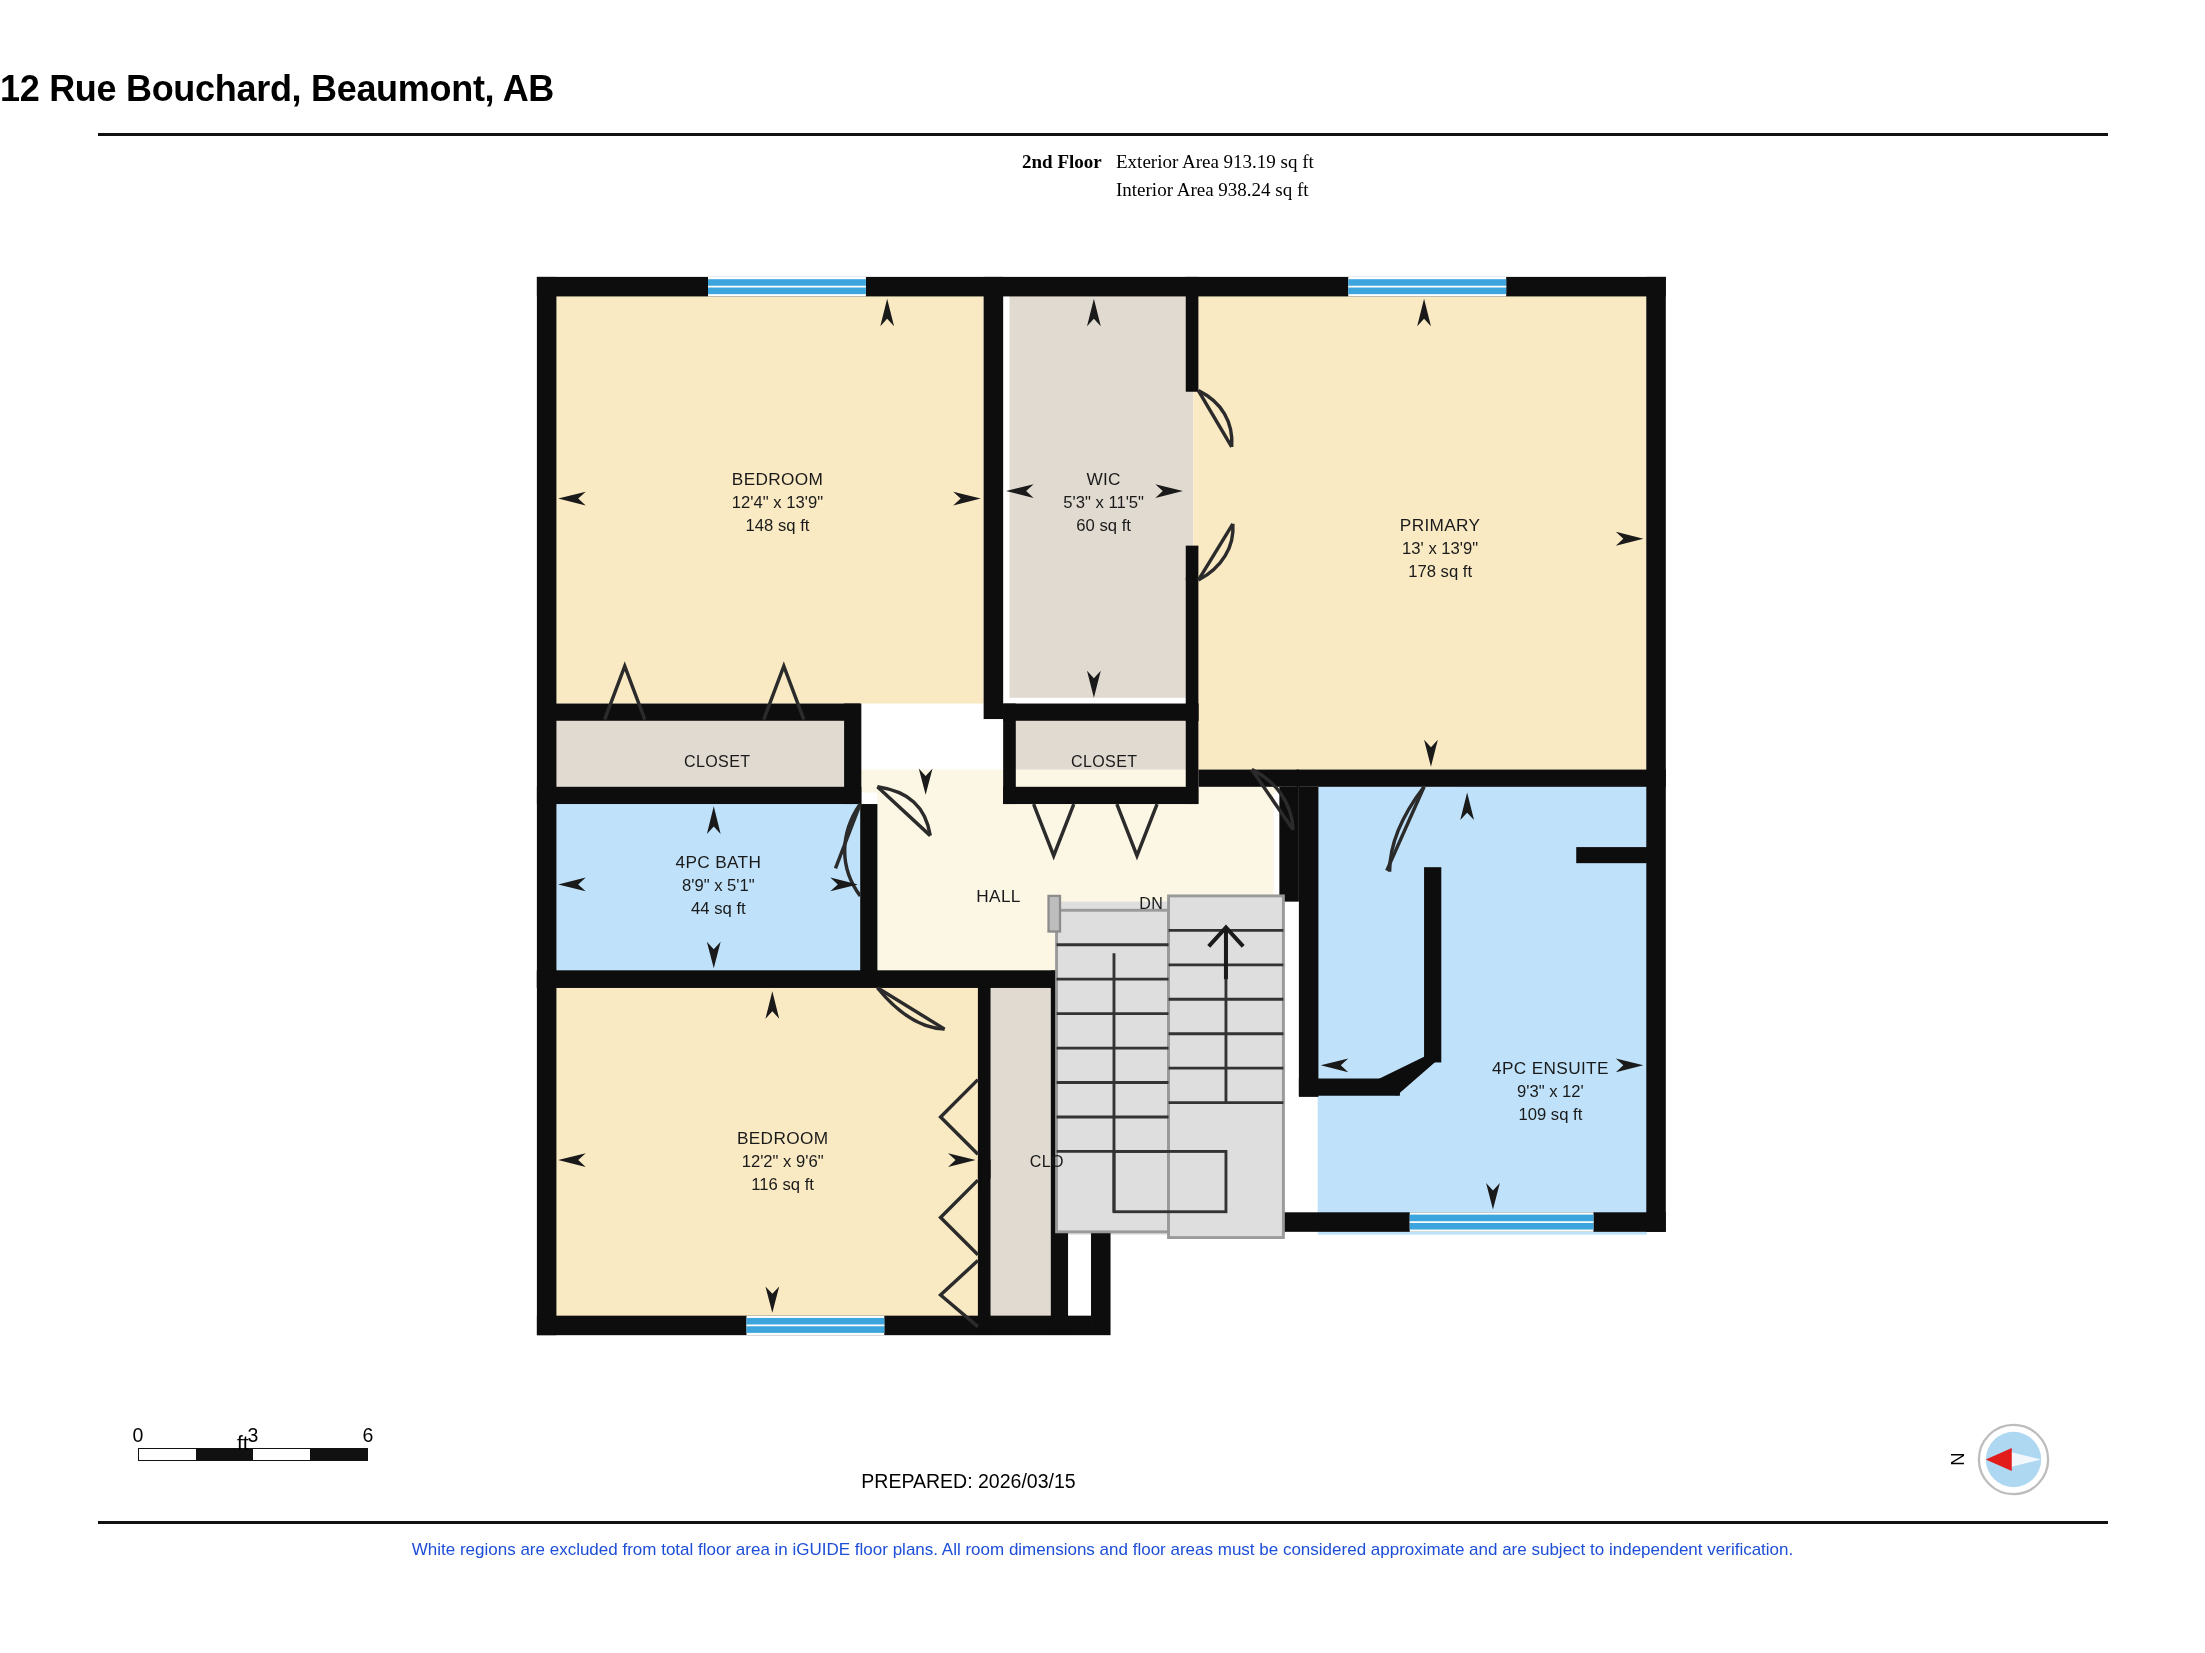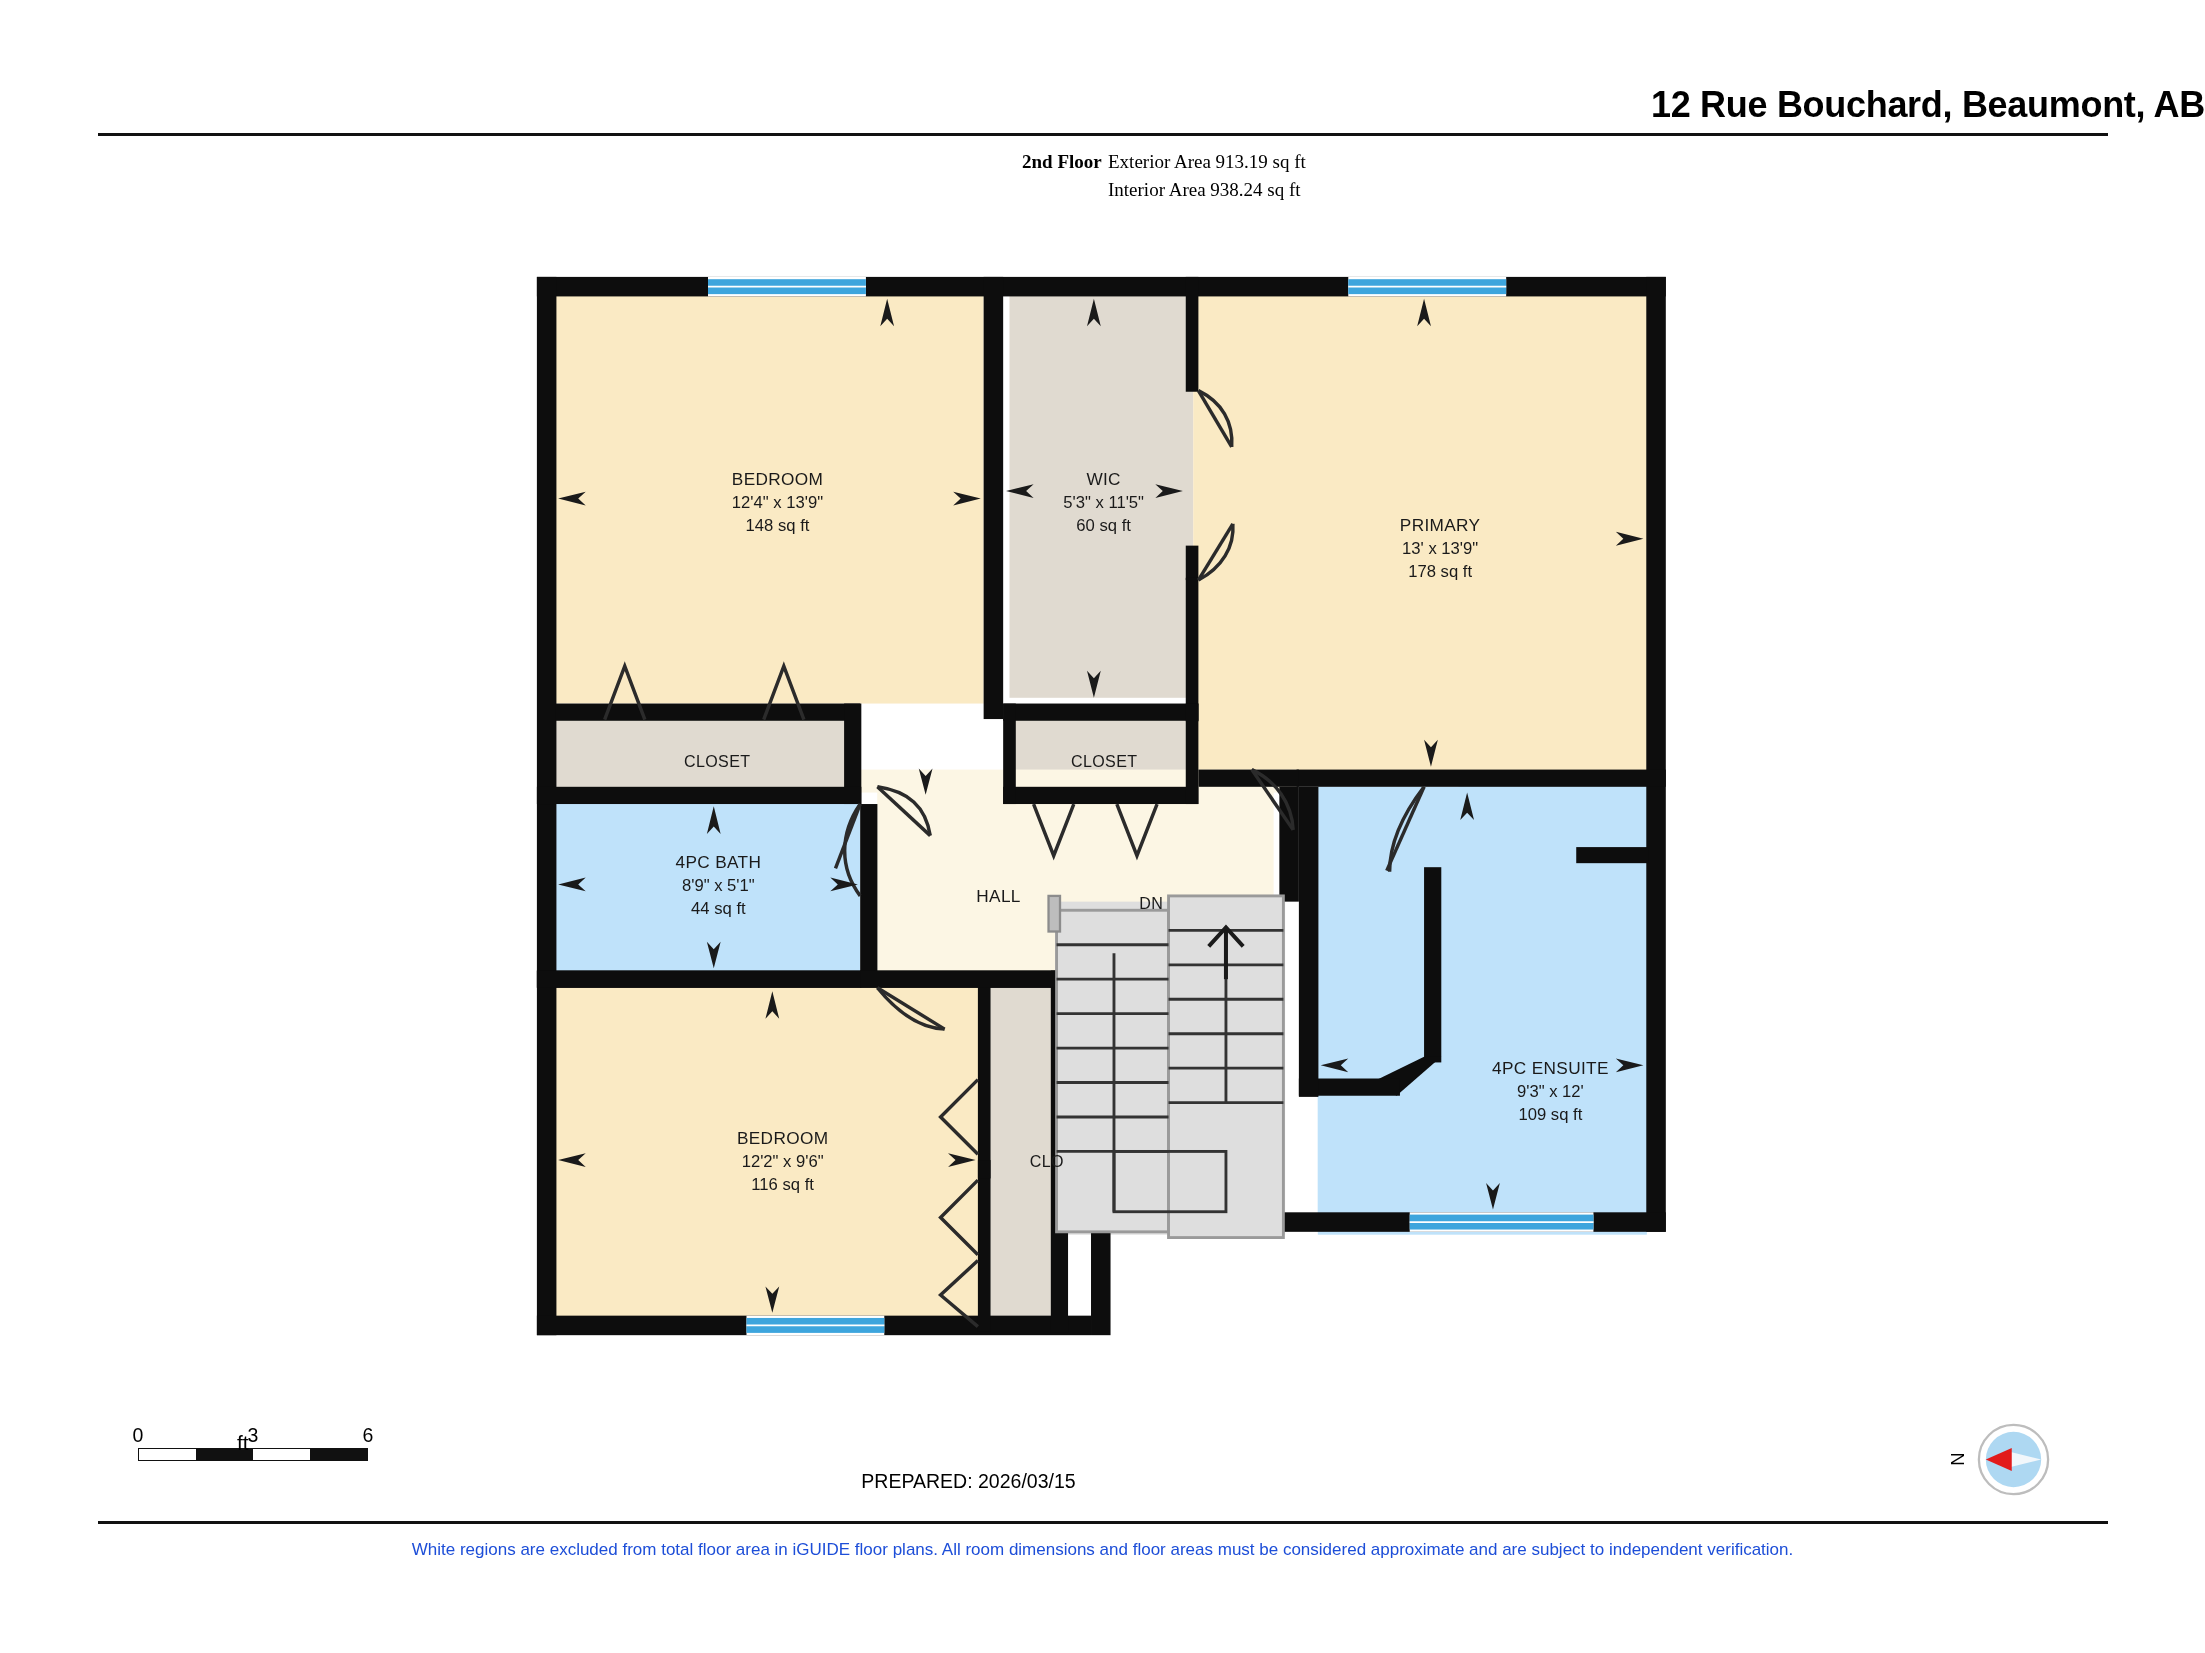--- a/index.html
+++ b/index.html
@@ -17,24 +17,24 @@
   }
   .page {
     position: absolute;
     inset: 0;
     background: #fff;
   }
 
   
   .title {
     position: absolute;
-    top: 84px;
+    top: 68px;
     left: 0;
     width: 2205px;
-    text-align: right;
+    text-align: left;
     font-size: 36px;
     font-weight: bold;
     letter-spacing: -0.3px;
   }
   .rule-top {
     position: absolute;
     left: 98px;
     top: 133px;
     width: 2010px;
     height: 3.4px;
@@ -46,21 +46,21 @@
     left: 1022px;
     font-size: 19px;
     line-height: 1.45;
   }
   .areas .row { display: flex; align-items: baseline; font-family: Liberation Serif, serif; }
   .areas .floor-label {
     font-weight: bold;
     width: 86px;
     text-align: left;
   }
-  .areas .area-val { margin-left: 0; }
+  .areas .area-val { margin-left: 8px; }
   .areas .row2 { padding-left: 86px; }
 
   
   .scale-wrap {
     position: absolute;
     left: 138px;
     top: 1424px;
     width: 247px;
   }
   .scale-labels {

